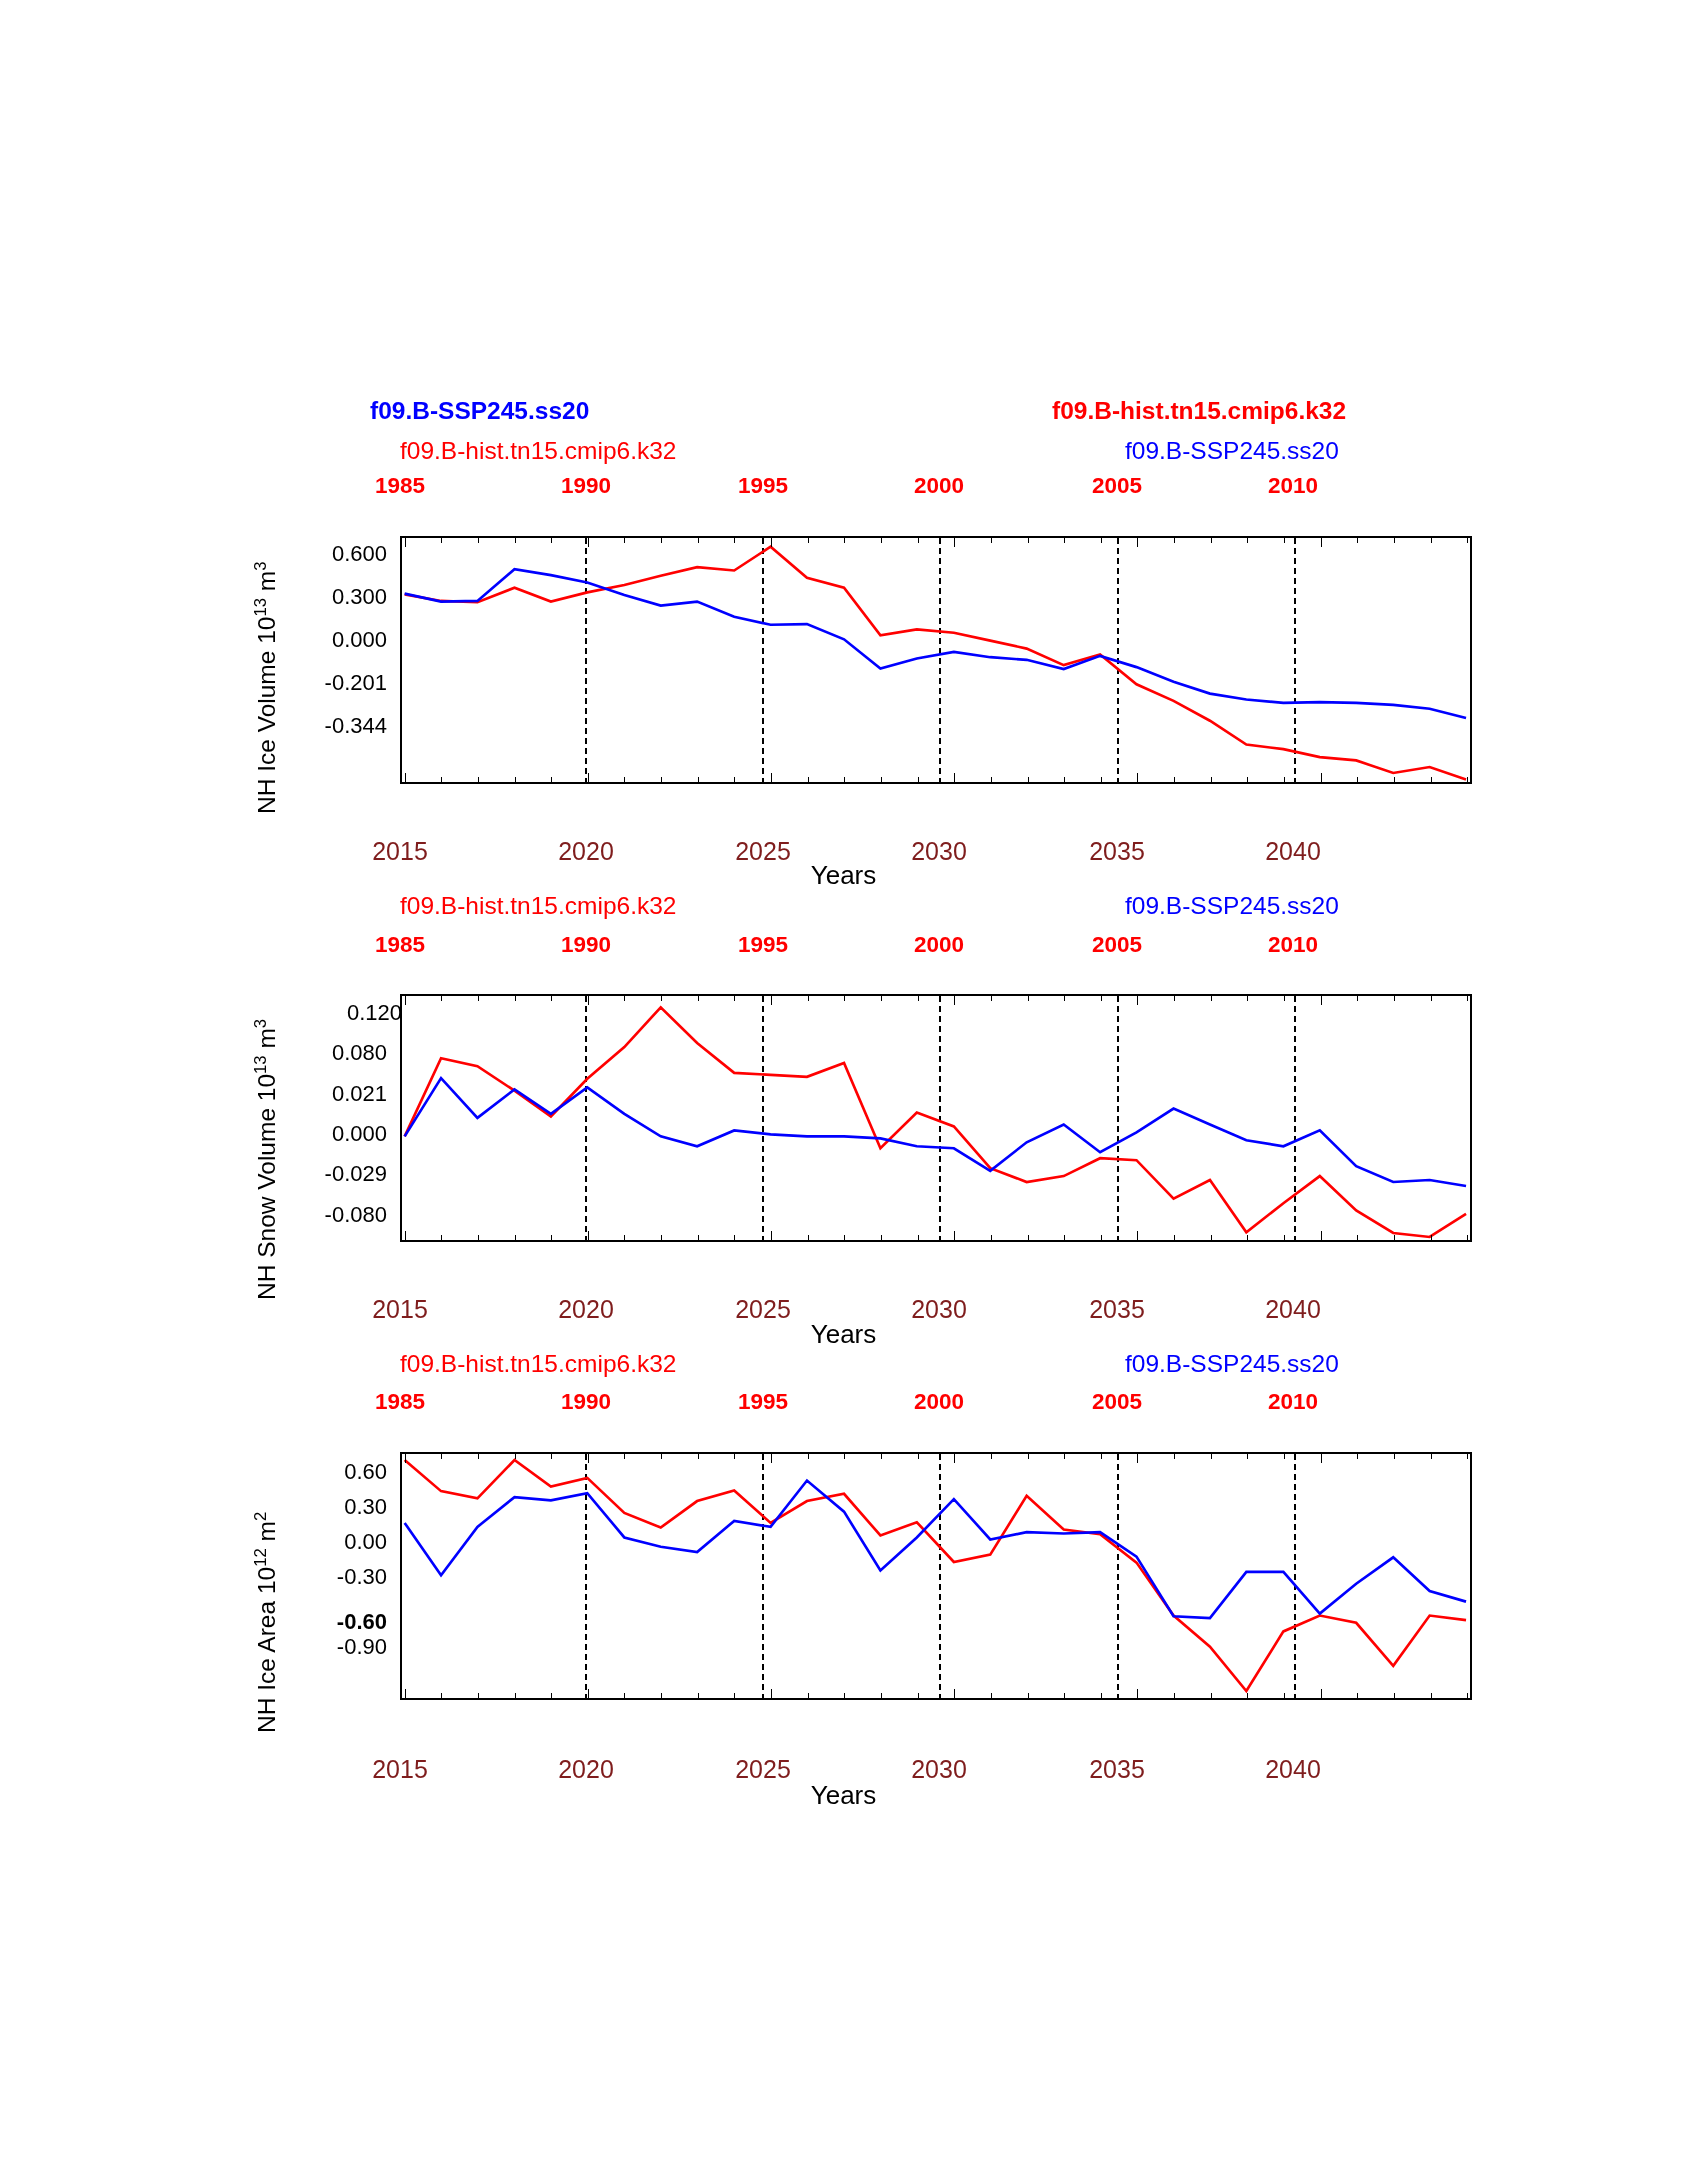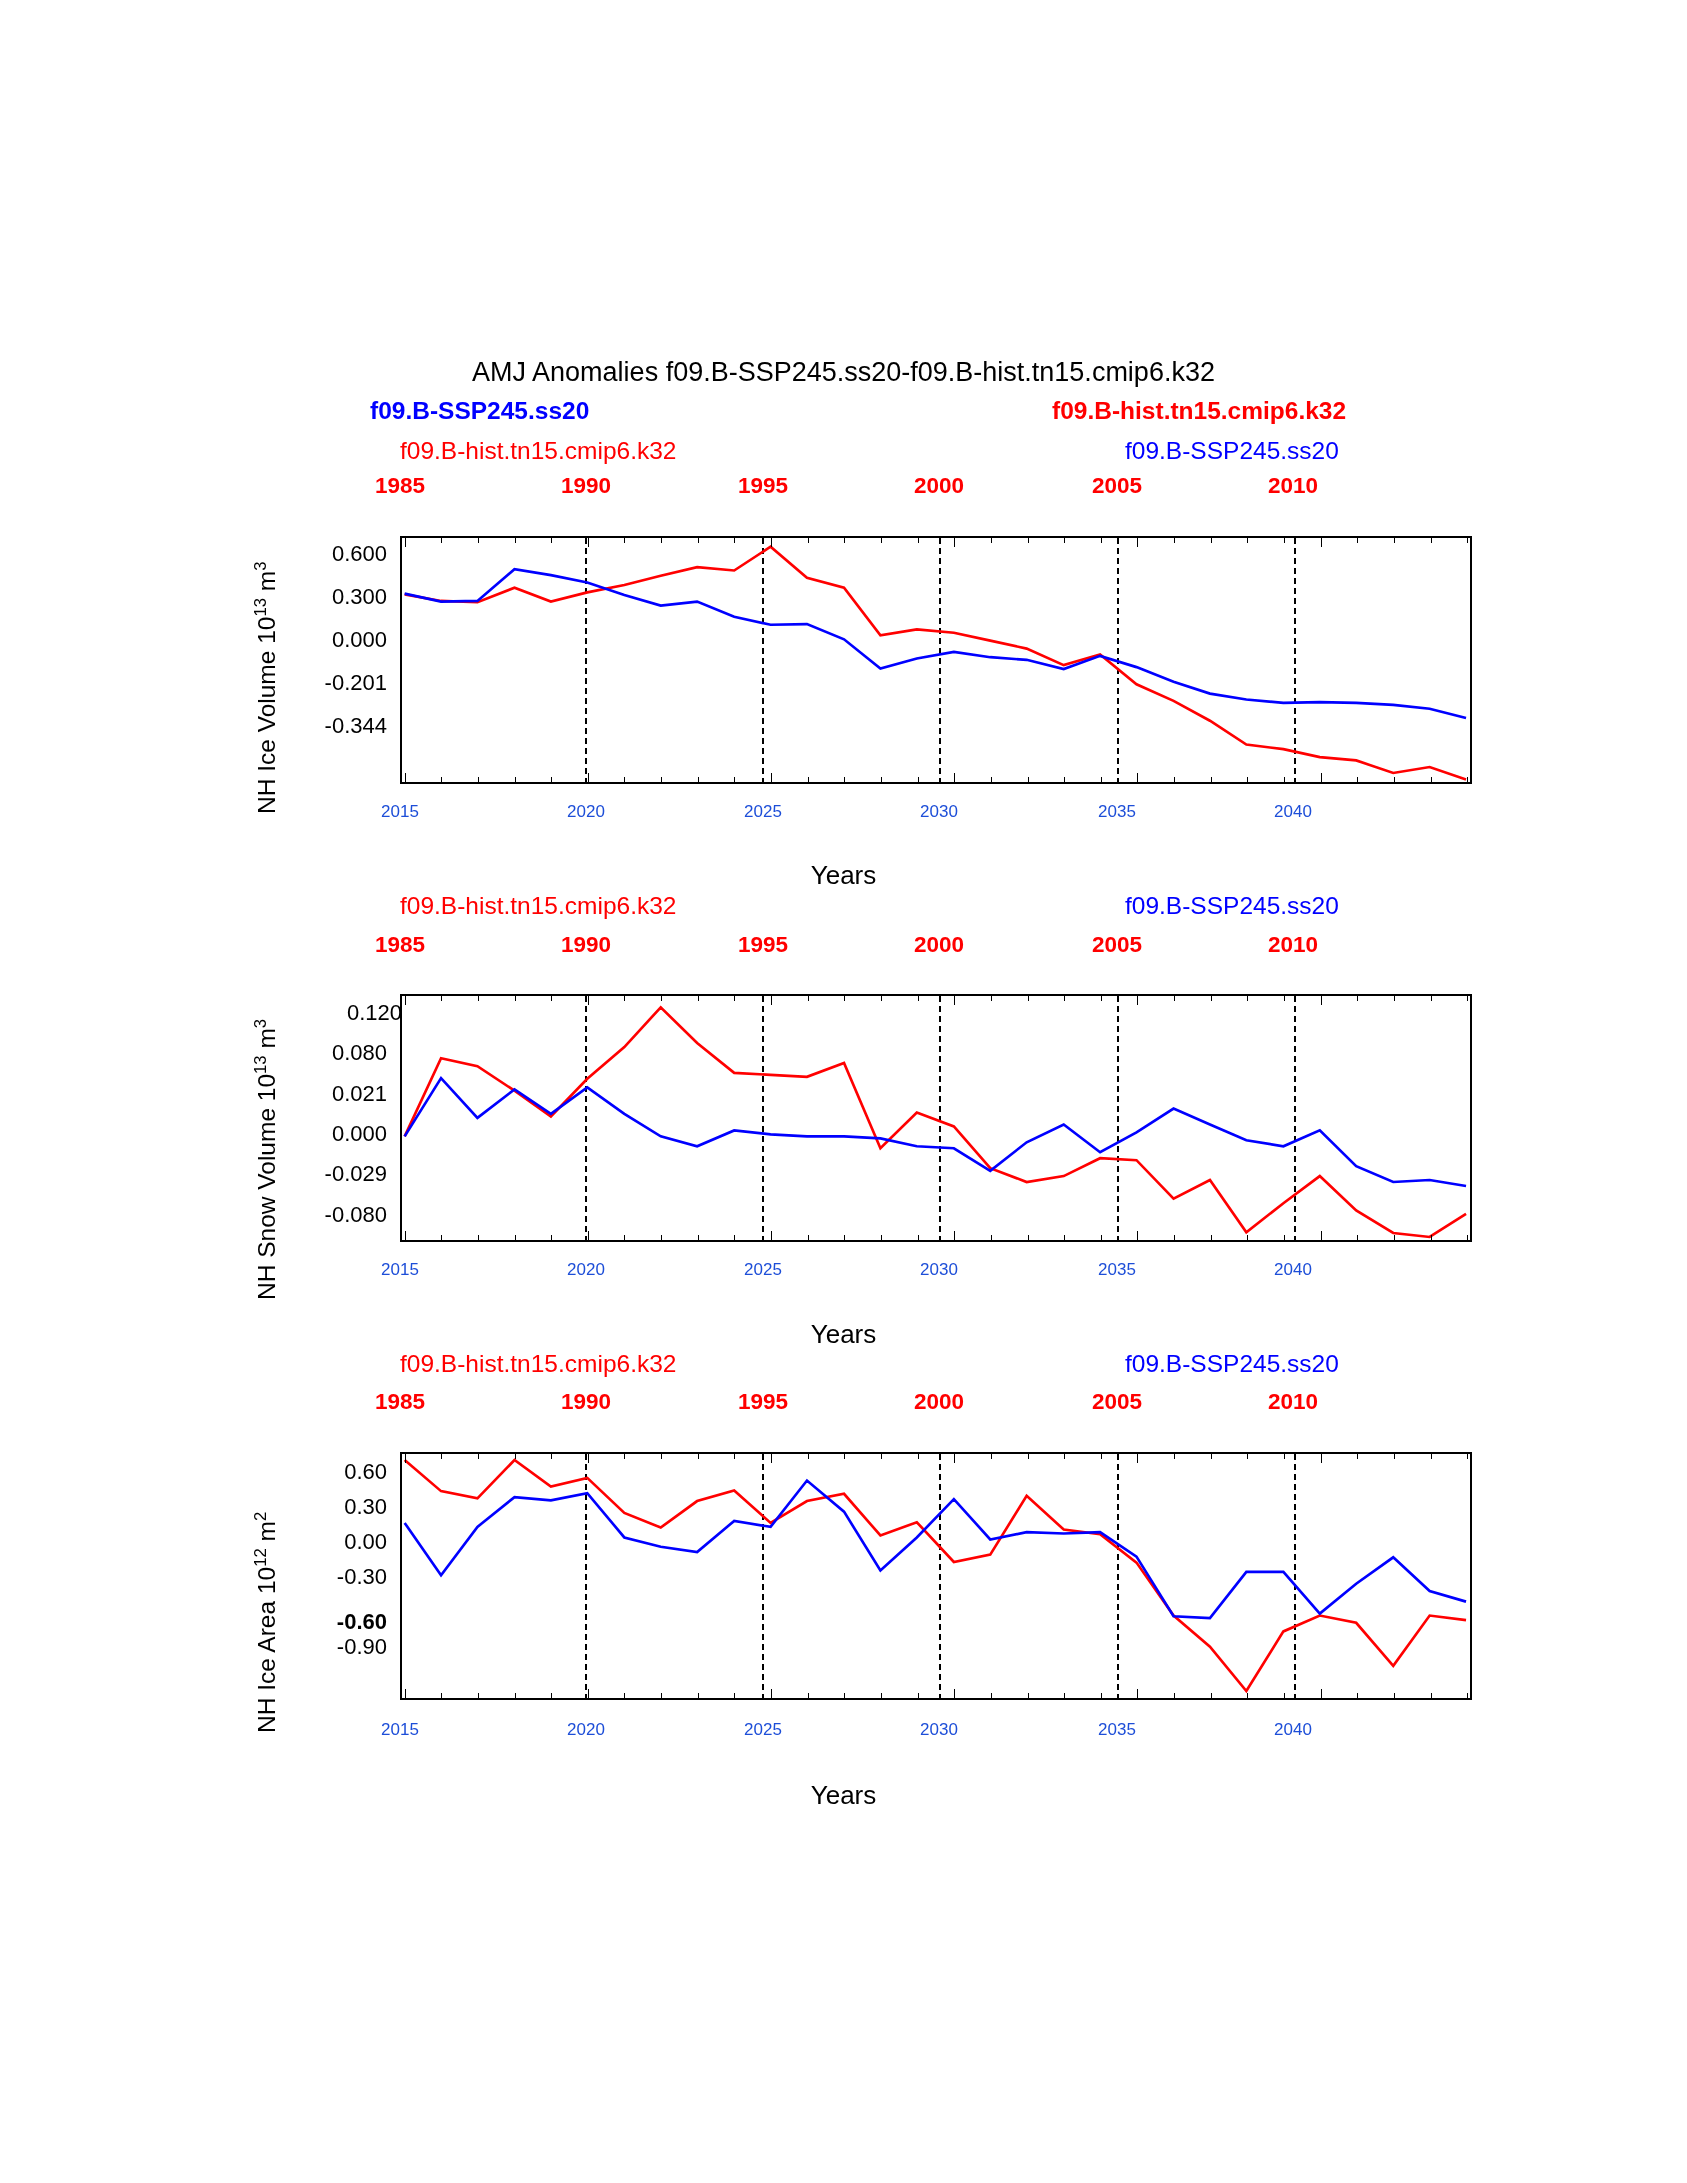--- a/index.html
+++ b/index.html
@@ -72,24 +72,25 @@
   .top-tick-label {
     position: absolute;
     color: #ff0000;
     font-size: 22.5px;
     font-weight: bold;
     transform: translateX(-50%);
     white-space: nowrap;
   }
   .bot-tick-label {
     position: absolute;
-    color: #1d4ed8;
-    font-size: 17px;
+    color: #7f1d1d;
+    font-size: 25px;
     transform: translateX(-50%);
     white-space: nowrap;
+    margin-top: 35px;
   }
   .y-tick-label {
     position: absolute;
     color: #000000;
     font-size: 22px;
     text-align: right;
     transform: translateY(-50%);
     white-space: nowrap;
   }
   .y-axis-title {
@@ -121,21 +122,20 @@
     position: absolute;
     overflow: visible;
   }
   sup { font-size: 0.68em; vertical-align: super; }
 </style>
 </head>
 <body>
 
 <div class="page">
 
-  <div class="main-title">AMJ Anomalies f09.B-SSP245.ss20-f09.B-hist.tn15.cmip6.k32</div>
 
   <div class="panel" style="top:0;height:887px;">
 
     <div class="legend-blue" style="left:370px; top:397px;">f09.B-SSP245.ss20</div>
     <div class="legend-red" style="left:1052px; top:397px;">f09.B-hist.tn15.cmip6.k32</div>
     <div class="legend-red-plain" style="left:400px; top:437px;">f09.B-hist.tn15.cmip6.k32</div>
     <div class="legend-blue-plain" style="left:1125px; top:437px;">f09.B-SSP245.ss20</div>
 
     <div class="top-tick-label" style="left:400px; top:473px;">1985</div>
     <div class="top-tick-label" style="left:586px; top:473px;">1990</div>

